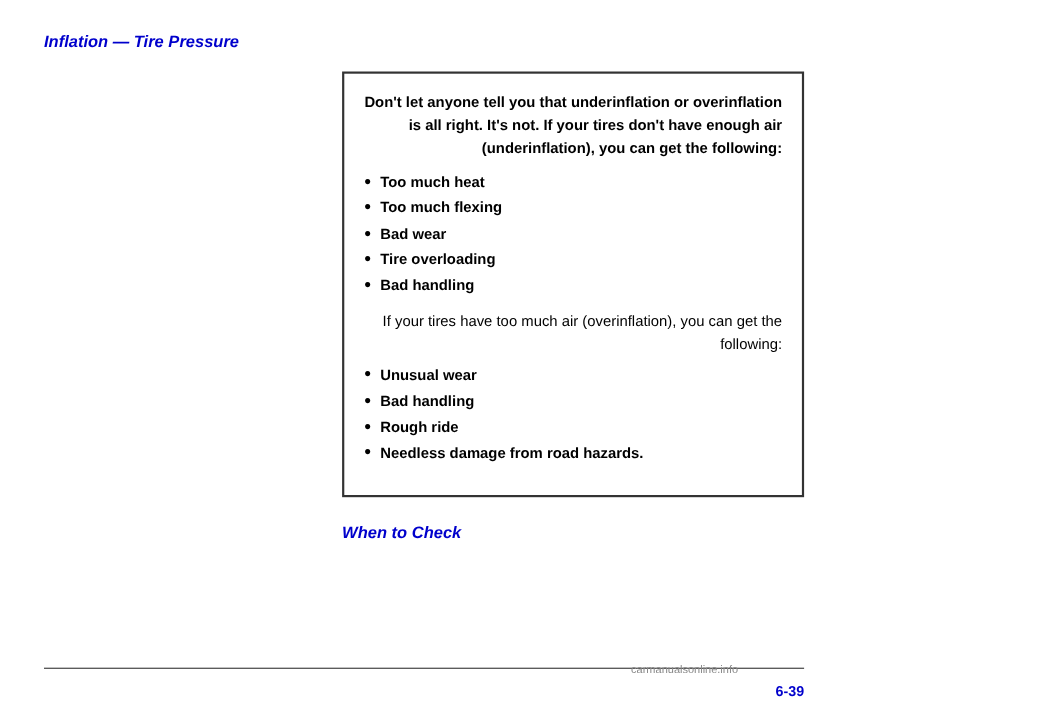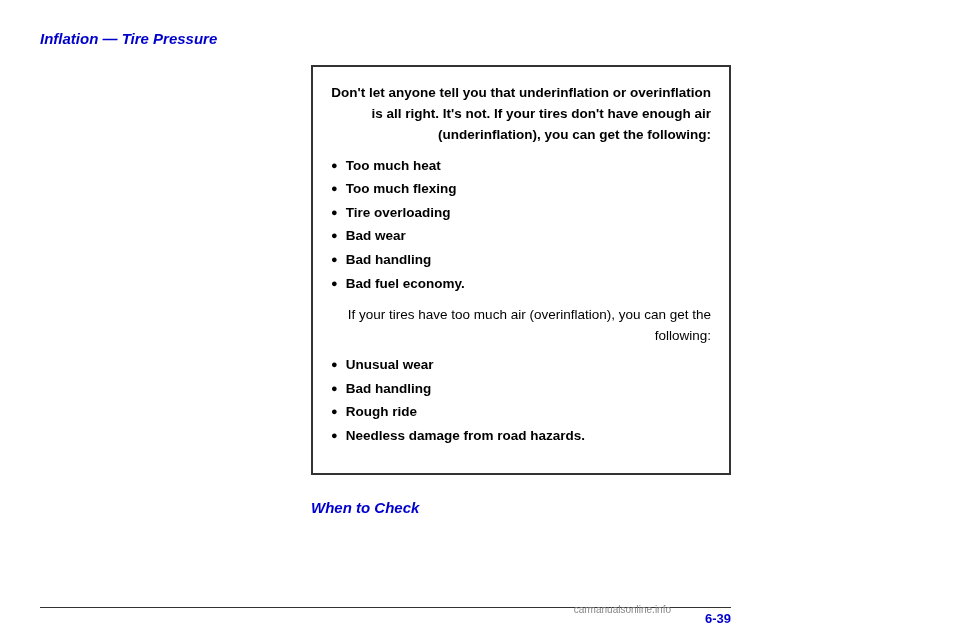--- a/index.html
+++ b/index.html
@@ -108,21 +108,21 @@
       position: absolute;
       bottom: 32px;
       left: 40px;
       right: 40px;
       height: 1px;
       background: #333;
     }
 
     .page-number {
       position: absolute;
-      bottom: 14px;
+      bottom: 4px;
       right: 40px;
       font-size: 13px;
       font-weight: bold;
       color: #0000cc;
     }
   </style>
 </head>
 <body>
 
 <div class="page-container">
@@ -142,30 +142,27 @@
         <p class="warning-intro">Don't let anyone tell you that underinflation or overinflation is all right. It's not. If your tires don't have enough air (underinflation), you can get the following:</p>
 
         <ul class="bullet-list">
           <li>
             <span>Too much heat</span>
           </li>
           <li>
             <span>Too much flexing</span>
           </li>
           <li>
+            <span>Bad wear</span>
+          </li>
+          <li>
             <span>Tire overloading</span>
           </li>
           <li>
-            <span>Bad wear</span>
-          </li>
-          <li>
             <span>Bad handling</span>
-          </li>
-          <li>
-            <span>Bad fuel economy.</span>
           </li>
         </ul>
 
         <p class="warning-section2">If your tires have too much air (overinflation), you can get the following:</p>
 
         <ul class="bullet-list">
           <li>
             <span>Unusual wear</span>
           </li>
           <li>

